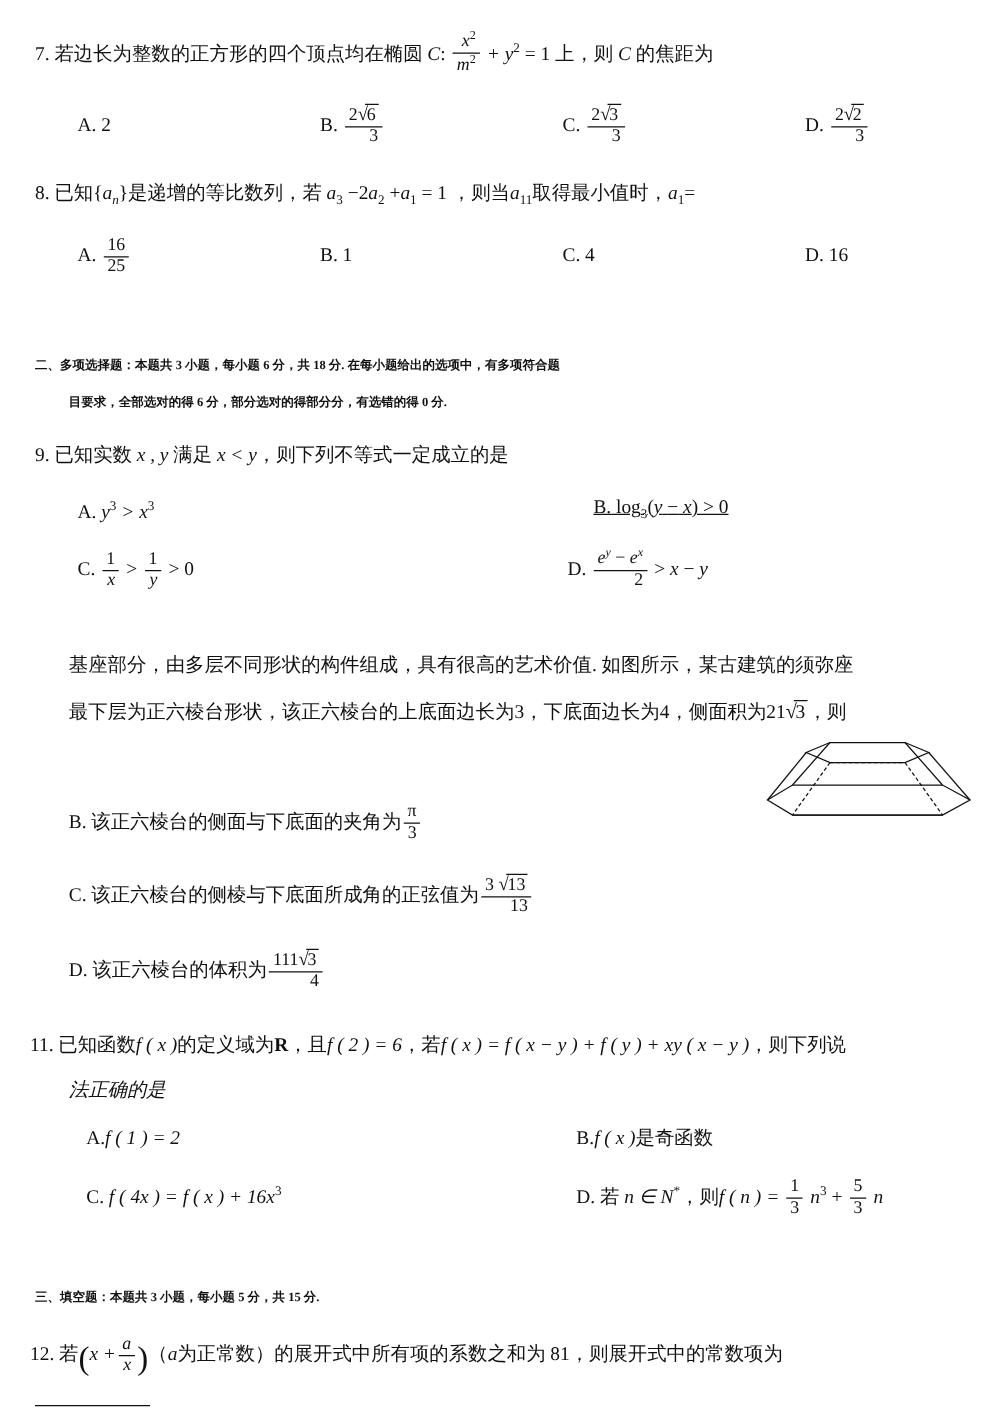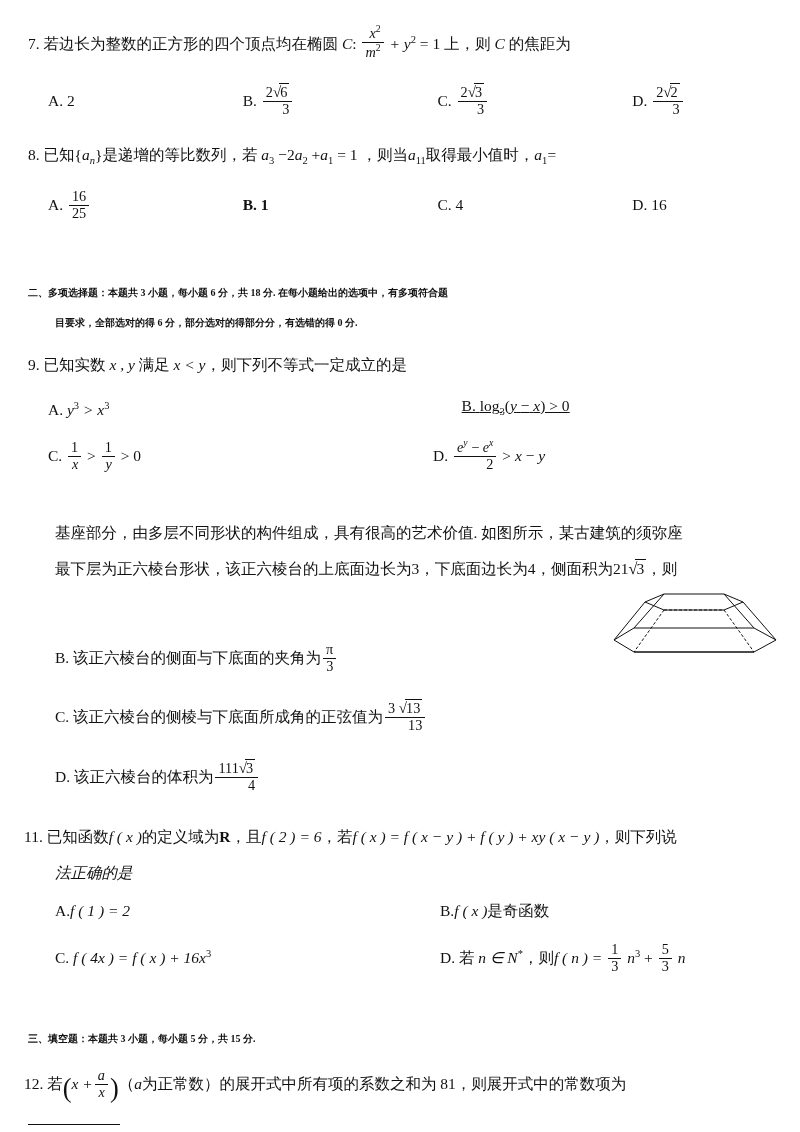--- a/index.html
+++ b/index.html
@@ -69,20 +69,21 @@
     font-size: 15.5px;
     line-height: 34px;
   }
   .bold-head {
     font-weight: bold;
     font-size: 10px;
     line-height: 30px;
   }
   .choice {
     white-space: nowrap;
+    margin-left: 14px;
   }
   .figure-box {
     position: absolute;
   }
   .footer-line {
     position: absolute;
     border-top: 1.2px solid #111;
   }
 </style>
 </head>
@@ -154,21 +155,21 @@
 
   <div class="blk" style="left:48px; top:188px; width:740px;">
     <div class="opt-row">
       <div style="width:200px;" class="choice">
         <span>A.</span>
         <span class="frac">
           <span class="num mn">16</span>
           <span class="den mn">25</span>
         </span>
       </div>
-      <div style="width:200px;font-weight:bold;" class="choice">
+      <div style="width:200px;" class="choice">
         <span>B.</span>
         <span class="mn">1</span>
       </div>
       <div style="width:200px;" class="choice">
         <span>C.</span>
         <span class="mn">4</span>
       </div>
       <div style="width:160px;" class="choice">
         <span>D.</span>
         <span class="mn">16</span>

